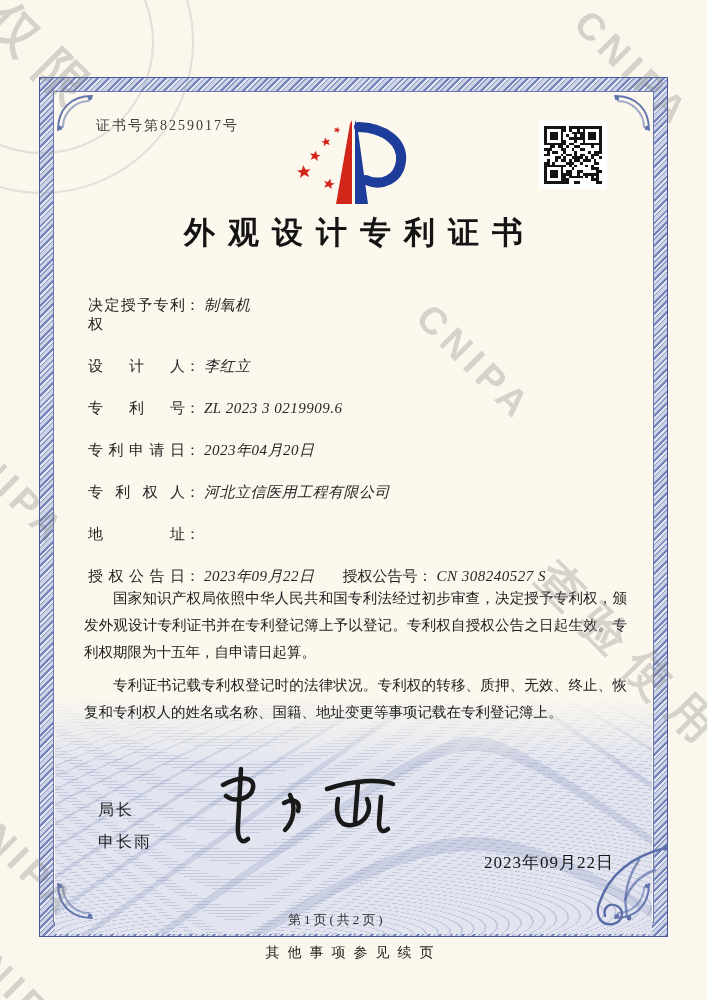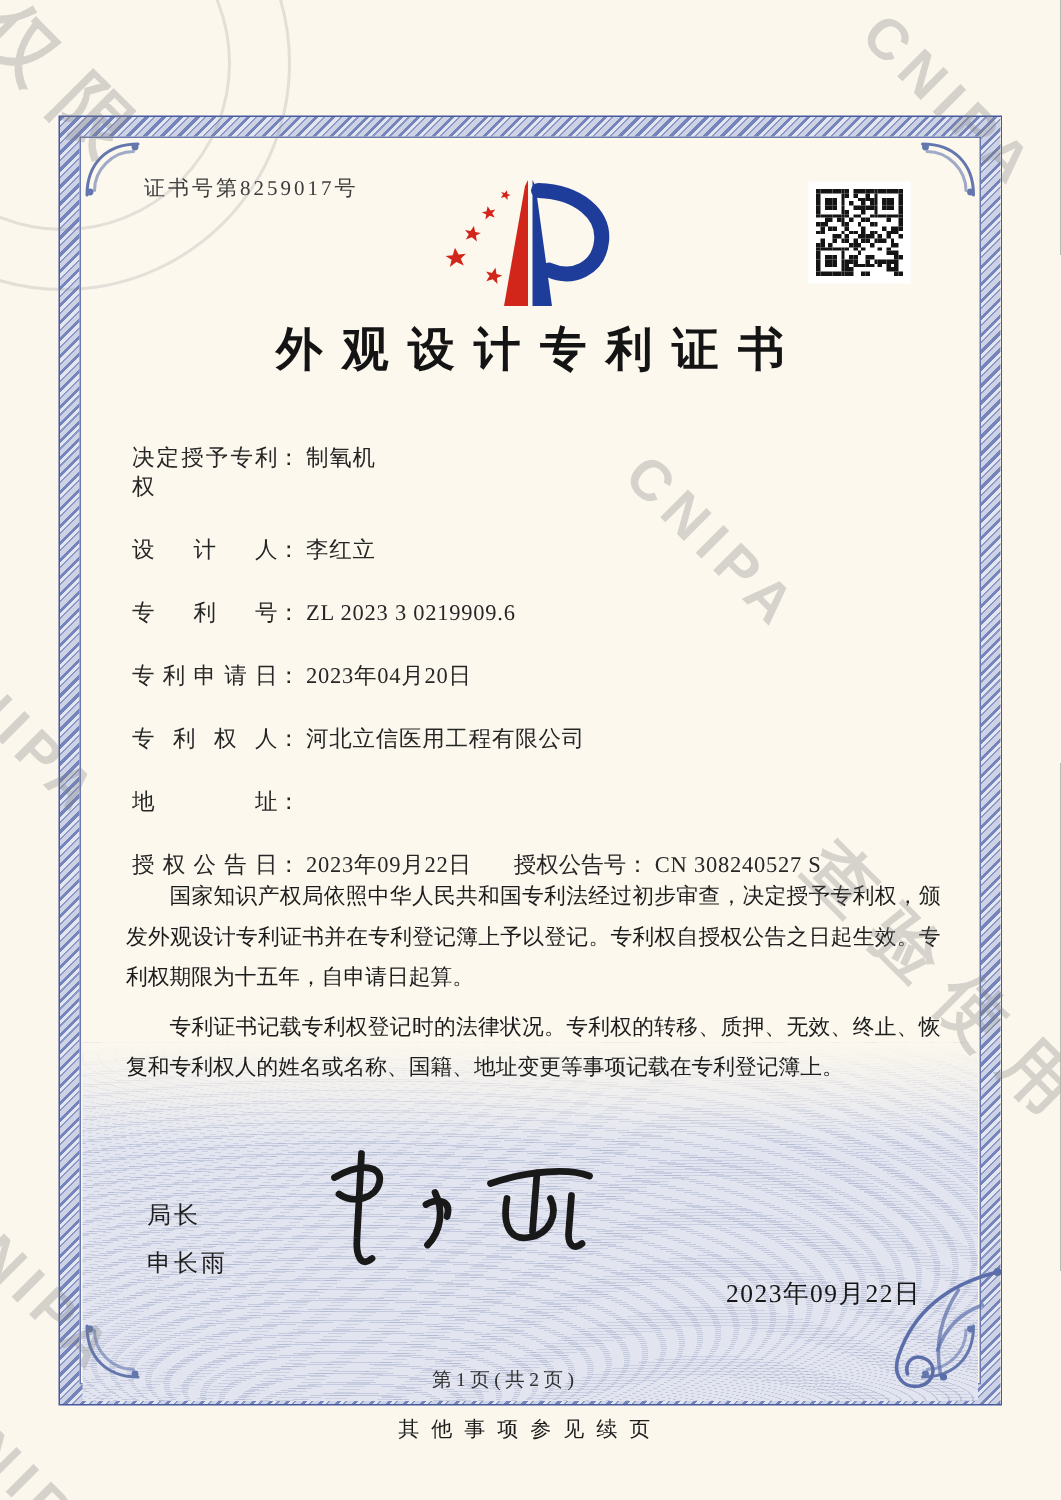--- a/index.html
+++ b/index.html
@@ -53,21 +53,21 @@
   .qr{position:absolute;z-index:3;left:539px;top:121px;width:68px;height:68px;background:#fff;display:grid;place-items:center;}
   .qmods{width:58px;height:58px;display:grid;grid-template-columns:repeat(21,1fr);grid-template-rows:repeat(21,1fr);}
   .qmods div.on{background:#141414;}
   .title{position:absolute;z-index:3;left:0;right:0;top:212px;text-align:center;
       font-size:31px;font-weight:bold;letter-spacing:13px;text-indent:13px;color:#141414;}
   .fields{position:absolute;z-index:3;left:88px;right:66px;top:296px;
       display:flex;flex-direction:column;gap:23px;font-size:15px;color:#262626;}
   .row{display:flex;align-items:baseline;}
   .lbl{display:inline-block;width:97px;text-align:justify;text-align-last:justify;}
   .colon{margin-right:4px;}
-  .val{letter-spacing:.5px;}
+  .val{letter-spacing:.5px;font-style:italic;}
   .pair2{margin-left:28px;display:flex;align-items:baseline;}
   .paragraphs{position:absolute;z-index:3;left:84px;right:80px;top:585px;
       font-size:14.5px;line-height:27px;text-align:justify;color:#1c1c1c;}
   .paragraphs p{margin:0;text-indent:2em;}
   .paragraphs p + p{margin-top:6px;}
   .sig-title{position:absolute;z-index:3;left:98px;top:800px;font-size:16px;letter-spacing:2px;}
   .sig-name{position:absolute;z-index:3;left:98px;top:832px;font-size:16px;letter-spacing:2px;}
   .sig-svg{position:absolute;z-index:3;left:195px;top:763px;}
   .sig-svg path{stroke:#191919;fill:none;stroke-width:4.5;stroke-linecap:round;stroke-linejoin:round;}
   .date{position:absolute;z-index:3;left:484px;top:851px;font-size:17px;letter-spacing:1px;color:#161616;}

